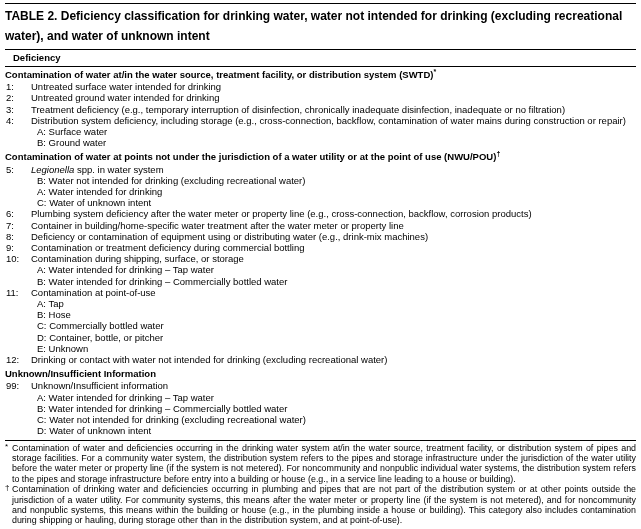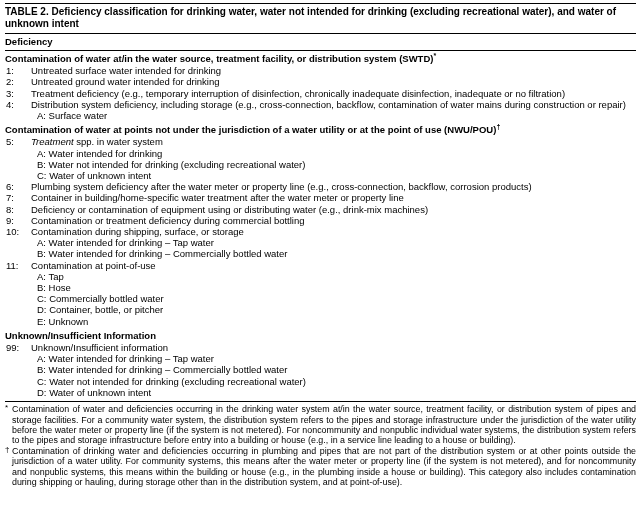--- a/index.html
+++ b/index.html
@@ -11,30 +11,31 @@
     font-family: "Liberation Sans", "DejaVu Sans", sans-serif;
     color: #000;
     background: #fff;
   }
   hr.rule {
     border: 0;
     border-top: 1px solid #000;
     margin: 0;
   }
   .title {
-    font-size: 10px;
+    font-size: 12px;
     font-weight: bold;
-    line-height: 12px;
+    line-height: 20px;
     padding: 2px 0 3px 0;
   }
   .colhead {
     font-size: 9.5px;
     font-weight: bold;
     line-height: 11px;
     padding: 2px 0 3px 0;
+    margin-left: 8px;
   }
   .tbody {
     font-size: 9.5px;
     line-height: 11.2px;
     padding: 1px 0 3px 0;
   }
   .section-heading {
     font-weight: bold;
     margin-top: 3px;
     margin-bottom: 1px;
@@ -70,38 +71,40 @@
   <hr class="rule">
   <div class="colhead">Deficiency</div>
   <hr class="rule">
   <div class="tbody">
       <div class="section-heading"><span>Contamination of water at/in the water source, treatment facility, or distribution system (SWTD)</span><sup>*</sup></div>
       <div class="item"><span class="num">1:</span><span>Untreated surface water intended for drinking</span></div>
       <div class="item"><span class="num">2:</span><span>Untreated ground water intended for drinking</span></div>
       <div class="item"><span class="num">3:</span><span>Treatment deficiency (e.g., temporary interruption of disinfection, chronically inadequate disinfection, inadequate or no filtration)</span></div>
       <div class="item"><span class="num">4:</span><span>Distribution system deficiency, including storage (e.g., cross-connection, backflow, contamination of water mains during construction or repair)</span></div>
       <div class="sub">A: Surface water</div>
+      <div class="sub">B: Ground water</div>
       <div class="section-heading"><span>Contamination of water at points not under the jurisdiction of a water utility or at the point of use (NWU/POU)</span><sup>†</sup></div>
-      <div class="item"><span class="num">5:</span><span><i>Treatment</i> spp. in water system</span></div>
+      <div class="item"><span class="num">5:</span><span><i>Legionella</i> spp. in water system</span></div>
+      <div class="sub">B: Water not intended for drinking (excluding recreational water)</div>
       <div class="sub">A: Water intended for drinking</div>
-      <div class="sub">B: Water not intended for drinking (excluding recreational water)</div>
       <div class="sub">C: Water of unknown intent</div>
       <div class="item"><span class="num">6:</span><span>Plumbing system deficiency after the water meter or property line (e.g., cross-connection, backflow, corrosion products)</span></div>
       <div class="item"><span class="num">7:</span><span>Container in building/home-specific water treatment after the water meter or property line</span></div>
       <div class="item"><span class="num">8:</span><span>Deficiency or contamination of equipment using or distributing water (e.g., drink-mix machines)</span></div>
       <div class="item"><span class="num">9:</span><span>Contamination or treatment deficiency during commercial bottling</span></div>
       <div class="item"><span class="num">10:</span><span>Contamination during shipping, surface, or storage</span></div>
       <div class="sub">A: Water intended for drinking – Tap water</div>
       <div class="sub">B: Water intended for drinking – Commercially bottled water</div>
       <div class="item"><span class="num">11:</span><span>Contamination at point-of-use</span></div>
       <div class="sub">A: Tap</div>
       <div class="sub">B: Hose</div>
       <div class="sub">C: Commercially bottled water</div>
       <div class="sub">D: Container, bottle, or pitcher</div>
       <div class="sub">E: Unknown</div>
+      <div class="item"><span class="num">12:</span><span>Drinking or contact with water not intended for drinking (excluding recreational water)</span></div>
       <div class="section-heading"><span>Unknown/Insufficient Information</span></div>
       <div class="item"><span class="num">99:</span><span>Unknown/Insufficient information</span></div>
       <div class="sub">A: Water intended for drinking – Tap water</div>
       <div class="sub">B: Water intended for drinking – Commercially bottled water</div>
       <div class="sub">C: Water not intended for drinking (excluding recreational water)</div>
       <div class="sub">D: Water of unknown intent</div>
     </div>
   <hr class="rule">
   <div class="footnotes">
       <div class="footnote"><span class="fn-marker">*</span><span>Contamination of water and deficiencies occurring in the drinking water system at/in the water source, treatment facility, or distribution system of pipes and storage facilities. For a community water system, the distribution system refers to the pipes and storage infrastructure under the jurisdiction of the water utility before the water meter or property line (if the system is not metered). For noncommunity and nonpublic individual water systems, the distribution system refers to the pipes and storage infrastructure before entry into a building or house (e.g., in a service line leading to a house or building).</span></div>

